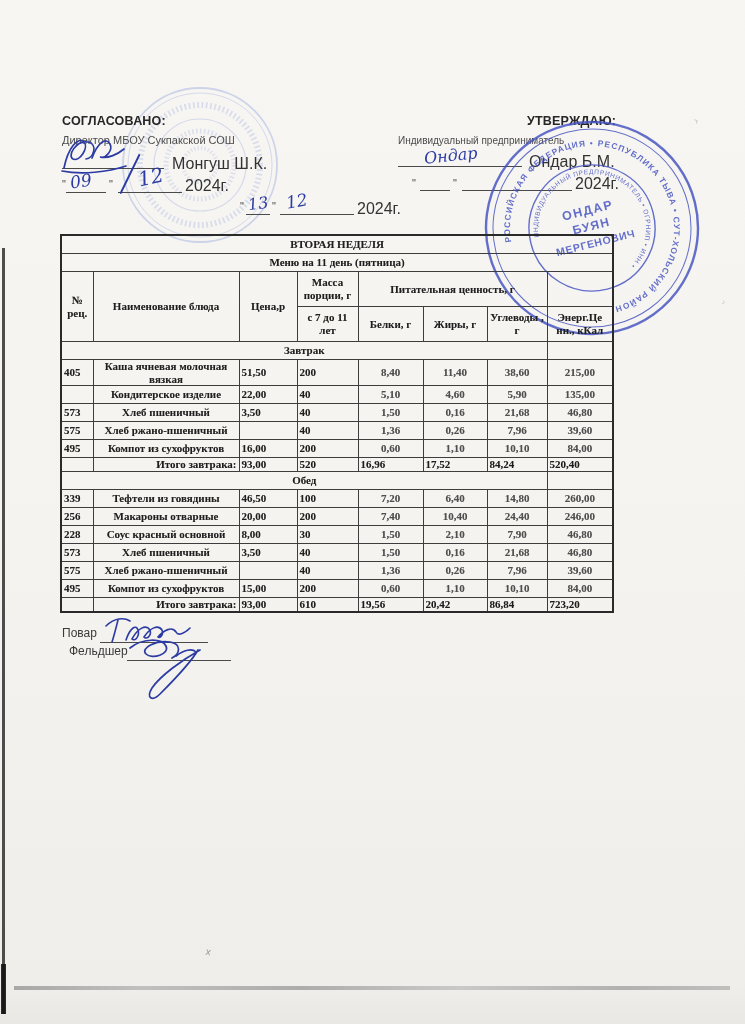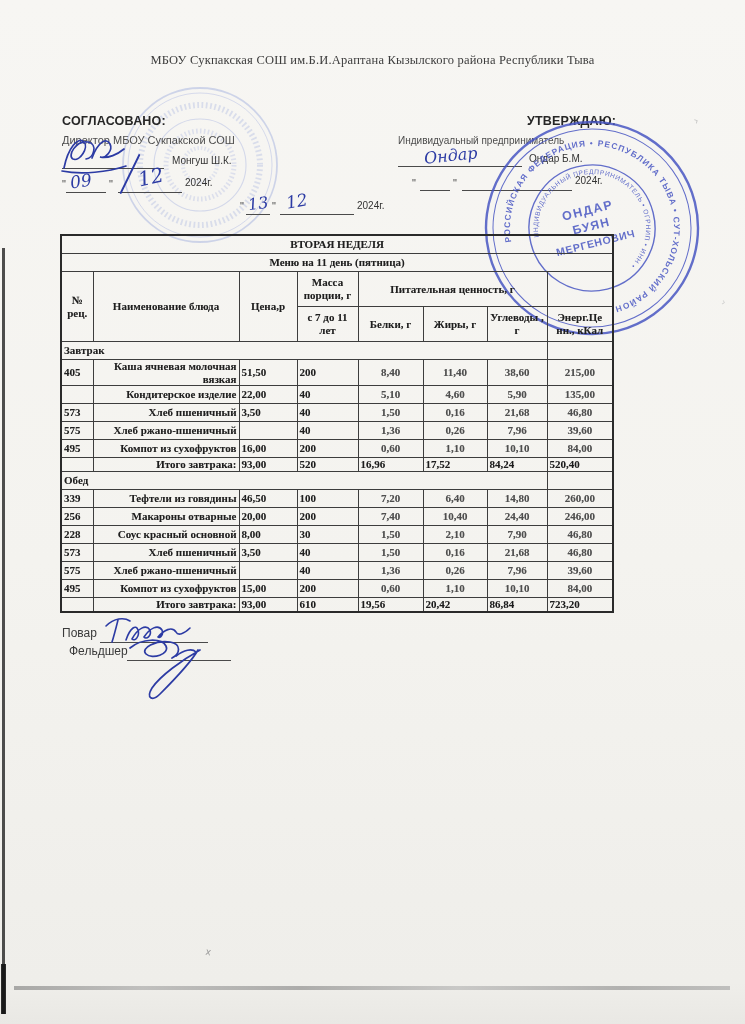--- a/index.html
+++ b/index.html
@@ -16,58 +16,57 @@
     background:linear-gradient(90deg,#6f6f6f 0%,#9a9a9a 18%,#777 40%,#aaa 62%,#808080 85%,#999 100%); }
   .xmark { left:206px; top:946px; font-size:10px; color:#9a9a9a; transform:rotate(12deg); }
   .chev { left:694px; top:114px; font-size:11px; color:#c2c2c2; transform:rotate(-28deg); }
   .chev2 { left:722px; top:296px; font-size:10px; color:#cccccc; transform:rotate(15deg); }
   
   .org-title { top:53px; left:0; right:0; text-align:center;
     font-family:"Liberation Serif", serif; font-size:12.5px; color:#3c3c3c; letter-spacing:.2px; }
   
   .hd { font-weight:bold; font-size:12.5px; color:#262626; letter-spacing:.2px; }
   .sub { font-size:11px; color:#4c4c4c; }
-  .nm { font-size:10px; color:#333; }
+  .nm { font-size:16px; color:#333; }
   .uline { border-bottom:1.2px solid #4a4a4a; display:block; }
   .q { font-size:11px; color:#4a4a4a; }
   .hw { font-family:"DejaVu Serif", serif; font-style:italic; color:#2c3ba4; }
   .slash { width:2px; background:#2c3ba4; border-radius:2px; }
   
   .menu-table { border-collapse:collapse; table-layout:fixed; width:552px;
     font-family:"Liberation Serif", serif; color:#1f1f1f; }
   .menu-table td { border:1px solid #3d3d3d; padding:0 2px; font-size:11px; line-height:1.15;
     text-shadow:0 0 .5px rgba(45,45,45,.35); overflow:hidden; }
   .menu-table { border:2px solid #2a2a2a; }
   .tt { font-weight:bold; font-size:13px; text-align:center; height:17px; }
   .tm { font-weight:bold; font-size:12px; text-align:center; height:17px; }
   .th { font-weight:bold; font-size:11.3px; text-align:center; vertical-align:middle; }
-  .sec { font-weight:bold; font-size:12px; text-align:left; height:17px; }
+  .sec { font-weight:bold; font-size:12px; text-align:center; height:17px; }
   .rc { font-weight:bold; height:17px; }
-  .dn { font-weight:bold; font-size:11.3px; text-align:right; padding-left:3px; }
+  .dn { font-weight:bold; font-size:11.3px; text-align:center; padding-left:3px; }
   .pb { font-weight:bold; text-align:left; }
   .nu { text-align:center; color:#4f4f4f; font-weight:bold; }
   .tot td { font-weight:bold; color:#1c1c1c; }
   .lbl { text-align:right; padding-right:4px; font-size:11.3px; }
   
   .f-lab { font-size:12px; color:#3a3a3a; }
   svg text { font-family:"Liberation Sans", sans-serif; }
 </style>
 </head>
 <body>
 
 <div class="page">
 
   <div class="abs edge-left"></div>
   <div class="abs edge-left2"></div>
   <div class="abs edge-bottom"></div>
   <div class="abs xmark">x</div>
   <div class="abs chev">›</div>
   <div class="abs chev2">›</div>
 
-  <div class="abs org-title">МБОУ Сукпакская СОШ им.Б.И.Араптана Кызылского района Республики Тыва</div>
 
   <svg class="abs" style="left:108px; top:78px; opacity:.6;" width="184" height="174" viewBox="0 0 184 174">
     <g stroke="#96a5dc" fill="none">
       <circle cx="92" cy="87" r="77" stroke-width="1.8" opacity=".7"></circle>
       <circle cx="92" cy="87" r="72" stroke-width=".9" opacity=".65"></circle>
       <circle cx="92" cy="87" r="46" stroke-width="1.1" opacity=".6"></circle>
       <circle cx="92" cy="87" r="60" stroke-width="6" stroke-dasharray="1.8,2.5" opacity=".5"></circle>
       <circle cx="92" cy="87" r="34" stroke-width="5" stroke-dasharray="1.6,2.3" opacity=".45"></circle>
       <circle cx="92" cy="87" r="17" stroke-width="4" stroke-dasharray="1.5,2" opacity=".4"></circle>
     </g>

